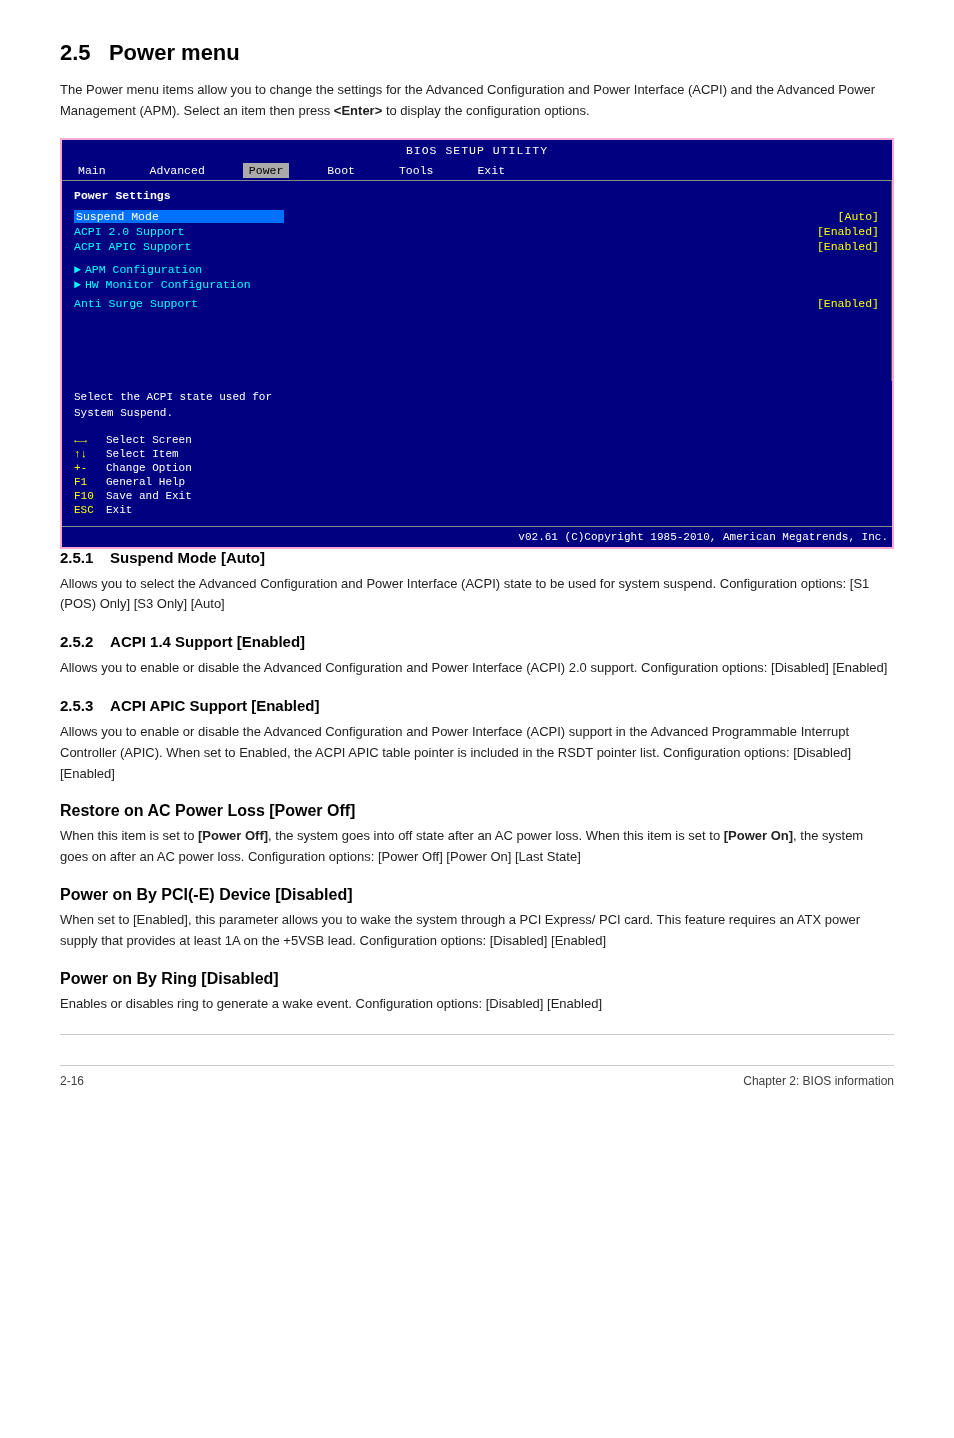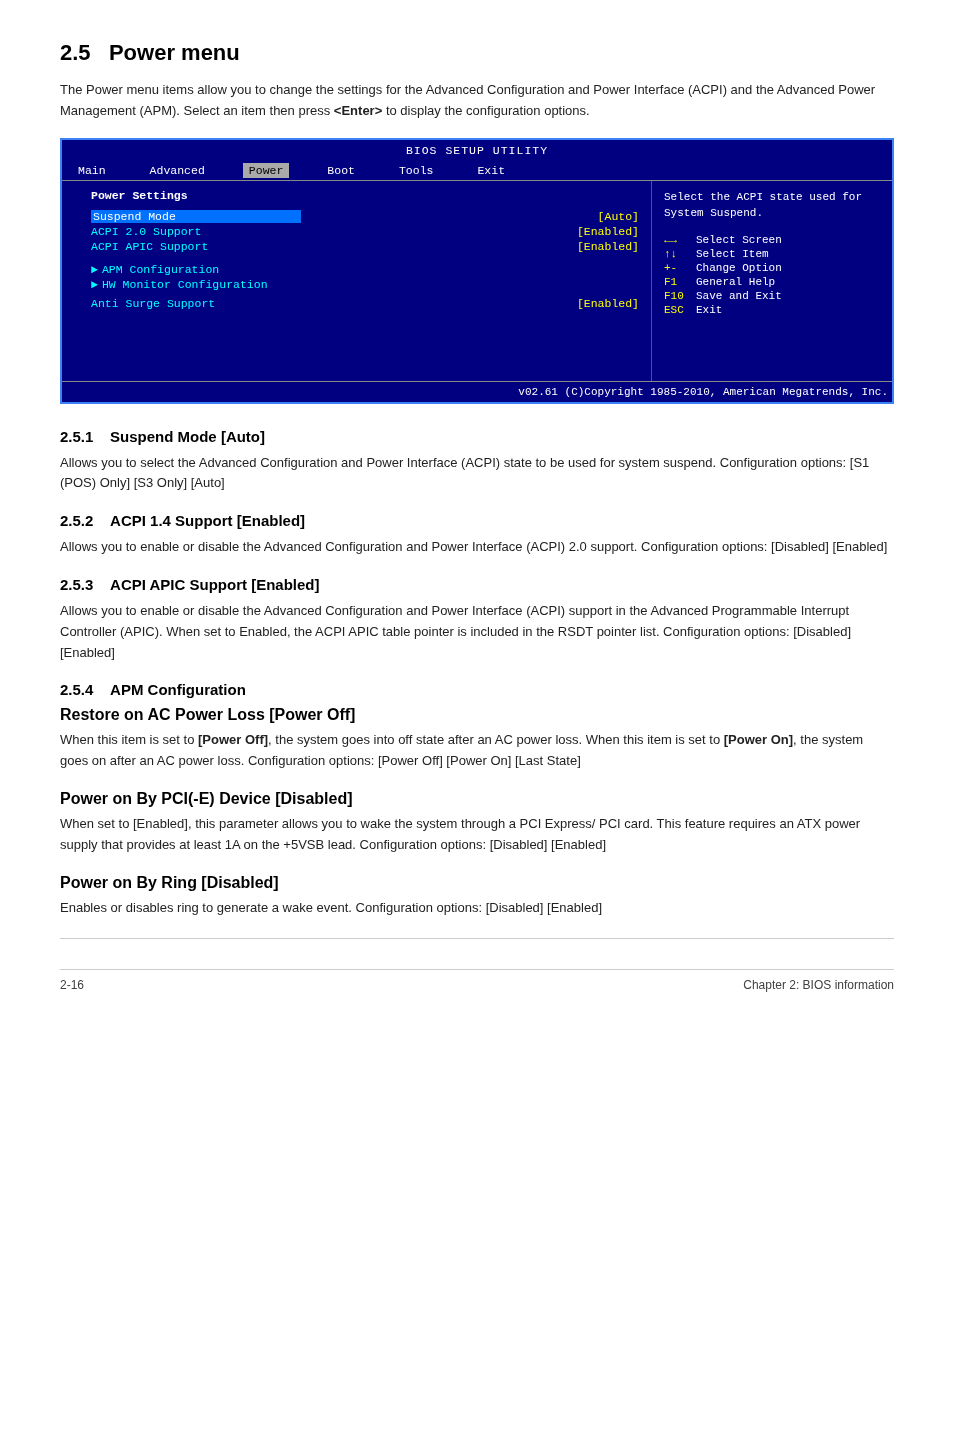--- a/index.html
+++ b/index.html
@@ -26,26 +26,25 @@
       margin-bottom: 16px;
       color: #222;
     }
 
     .intro-text strong {
       font-weight: bold;
     }
 
     
     .bios-box {
-      border: 2px solid #3b82f6;
+      border: 2px solid #f9a8d4;
       background: #000080;
       color: #fff;
       font-family: 'Courier New', monospace;
       font-size: 11.5px;
-      margin-bottom: 24px;
       display: flex;
       flex-direction: column;
     }
 
     .bios-title-bar {
       text-align: center;
       padding: 4px 0;
       color: #fff;
       font-family: 'Courier New', monospace;
       font-size: 11.5px;
@@ -67,23 +66,22 @@
       padding: 1px 6px;
     }
 
     .bios-menu-item.active {
       background: #aaa;
       color: #000;
     }
 
     .bios-content {
       display: flex;
-      flex-direction: row;
+      flex-direction: column;
       border-top: 1px solid #888;
-      padding-left: 17px;
     }
 
     .bios-left {
       flex: 1;
       padding: 8px 12px;
       border-right: 1px solid #555;
       min-height: 200px;
     }
 
     .bios-right {
@@ -349,23 +347,20 @@
 </div>
 
 <div class="subsection">
   <h2 class="subsection-title">
     <span>2.5.3</span>&nbsp;&nbsp;&nbsp;&nbsp;<span>ACPI APIC Support [Enabled]</span>
   </h2>
   <p class="body-text">Allows you to enable or disable the Advanced Configuration and Power Interface (ACPI) support in the Advanced Programmable Interrupt Controller (APIC). When set to Enabled, the ACPI APIC table pointer is included in the RSDT pointer list. Configuration options: [Disabled] [Enabled]</p>
 </div>
 
 <div class="subsection">
-  <h2 class="subsection-title">
-    <span>2.5.4</span>&nbsp;&nbsp;&nbsp;&nbsp;<span>APM Configuration</span>
-  </h2>
 
   <div class="subsection">
     <h3 class="sub-subsection-title">Restore on AC Power Loss [Power Off]</h3>
     <p class="body-text">
       When this item is set to <strong>[Power Off]</strong>, the system goes into off state after an AC power loss. When this item is set to <strong>[Power On]</strong>, the system goes on after an AC power loss. Configuration options: [Power Off] [Power On] [Last State]
     </p>
   </div>
 
   <div class="subsection">
     <h3 class="sub-subsection-title">Power on By PCI(-E) Device [Disabled]</h3>

